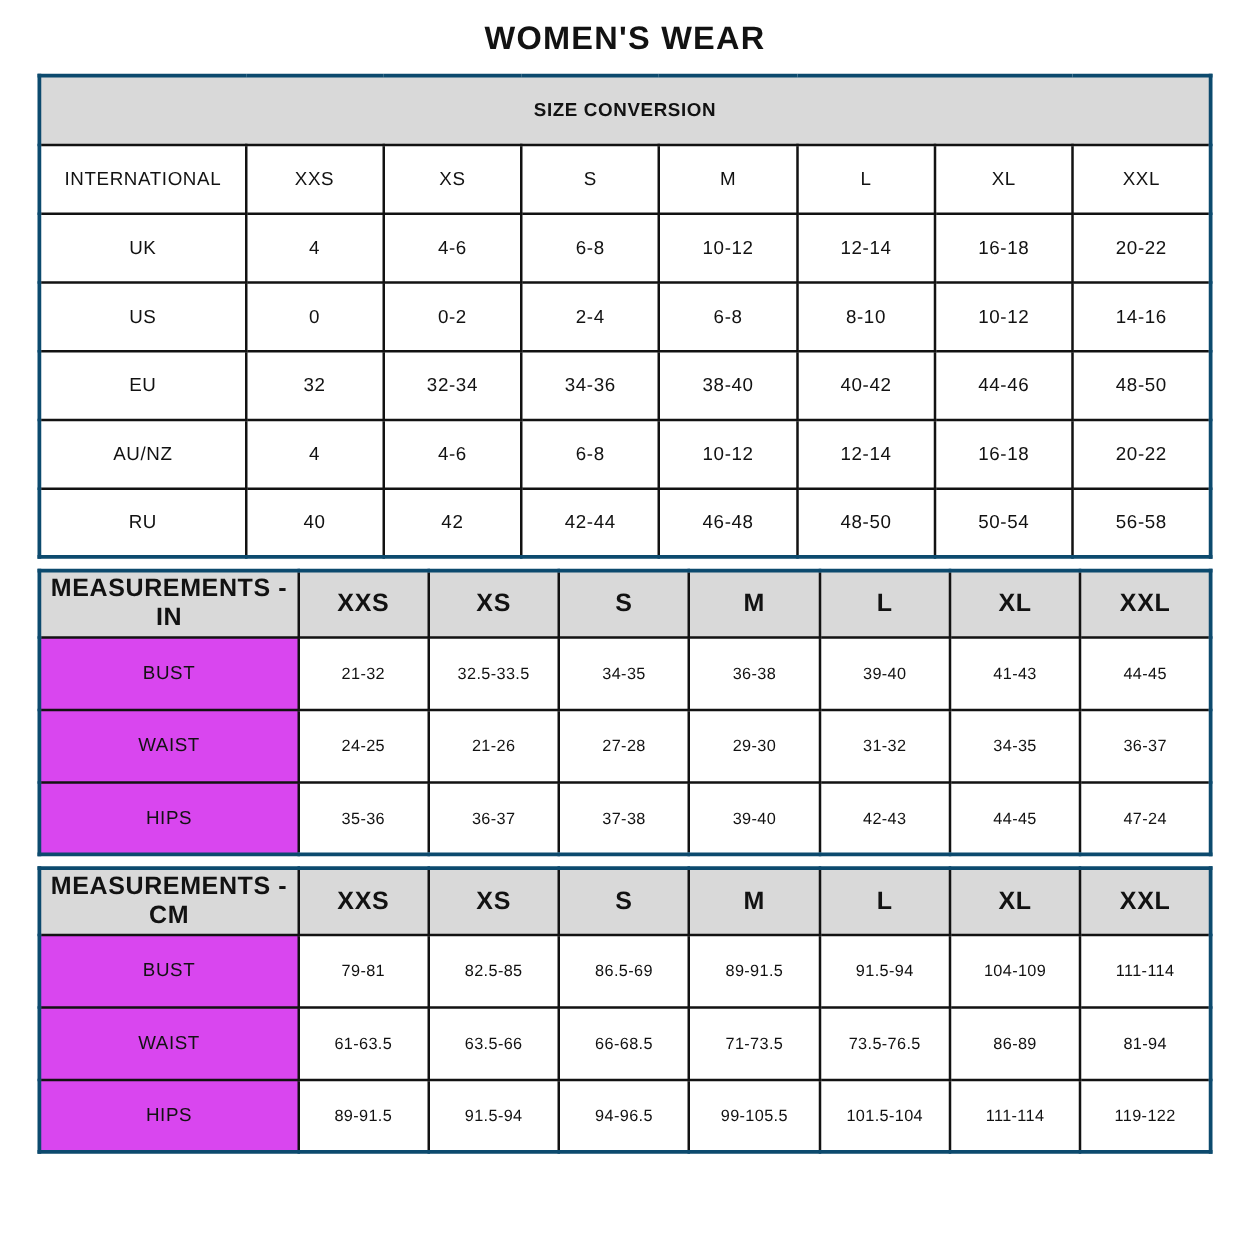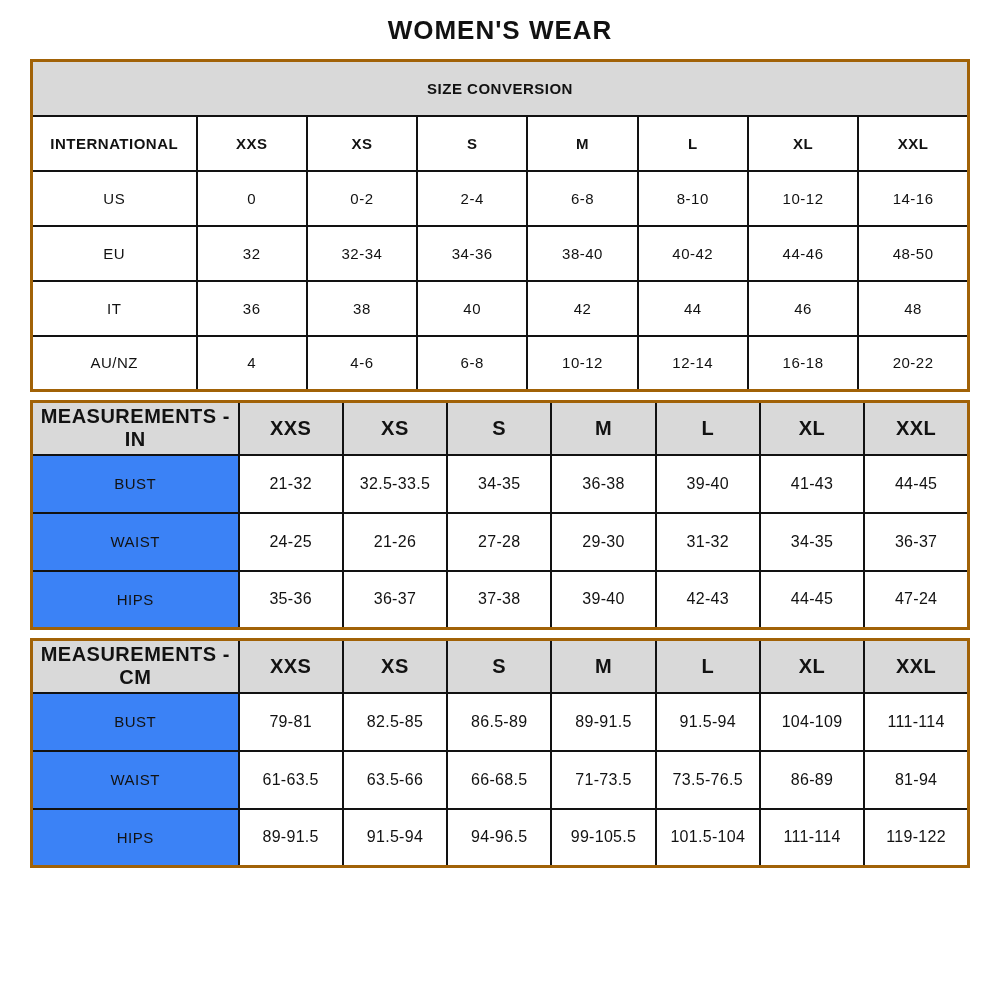--- a/index.html
+++ b/index.html
@@ -15,50 +15,50 @@
     margin: 3px 0 13px 0;
     text-align: center;
     font-size: 26px;
     font-weight: bold;
     letter-spacing: 1px;
   }
   table {
     width: 100%;
     border-collapse: collapse;
     table-layout: fixed;
-    border: 3px solid #a16207;
+    border: 3px solid #0c4a6e;
     margin-bottom: 8px;
   }
   th, td {
     border: 2px solid #121212;
     text-align: center;
     vertical-align: middle;
     padding: 0 2px;
     font-weight: normal;
   }
   .table-title {
     height: 53px;
     background: #d9d9d9;
     font-size: 15px;
     font-weight: bold;
     letter-spacing: 0.8px;
   }
   
   .t1 th, .t1 td { height: 55px; font-size: 15px; letter-spacing: 0.5px; }
-  .t1 .header-row th { font-weight: bold; background: #ffffff; }
+  .t1 .header-row th { font-weight: normal; background: #ffffff; }
   
   .t2 .header-row th, .t3 .header-row th {
     height: 53px;
     background: #d9d9d9;
     font-size: 20px;
     font-weight: bold;
     letter-spacing: 0.5px;
   }
-  .t2 td, .t3 td { height: 58px; font-size: 16px; letter-spacing: 0.3px; }
-  .t2 .row-label, .t3 .row-label { height: 58px; font-size: 15px; letter-spacing: 0.5px; background: #3b82f6; }
+  .t2 td, .t3 td { height: 58px; font-size: 13px; letter-spacing: 0.3px; }
+  .t2 .row-label, .t3 .row-label { height: 58px; font-size: 15px; letter-spacing: 0.5px; background: #d946ef; }
 </style>
 </head>
 <body>
 
 <div class="page">
 
   <h1 class="page-title">WOMEN'S WEAR</h1>
 
   <table class="t1">
     <colgroup>
@@ -88,20 +88,30 @@
 
           <th>L</th>
 
           <th>XL</th>
 
           <th>XXL</th>
         </tr>
     </thead>
     <tbody>
 
+        <tr>
+          <th class="row-label">UK</th>
+          <td>4</td>
+          <td>4-6</td>
+          <td>6-8</td>
+          <td>10-12</td>
+          <td>12-14</td>
+          <td>16-18</td>
+          <td>20-22</td>
+        </tr>
 
         <tr>
           <th class="row-label">US</th>
           <td>0</td>
           <td>0-2</td>
           <td>2-4</td>
           <td>6-8</td>
           <td>8-10</td>
           <td>10-12</td>
           <td>14-16</td>
@@ -111,42 +121,42 @@
           <th class="row-label">EU</th>
           <td>32</td>
           <td>32-34</td>
           <td>34-36</td>
           <td>38-40</td>
           <td>40-42</td>
           <td>44-46</td>
           <td>48-50</td>
         </tr>
 
-        <tr>
-          <th class="row-label">IT</th>
-          <td>36</td>
-          <td>38</td>
-          <td>40</td>
-          <td>42</td>
-          <td>44</td>
-          <td>46</td>
-          <td>48</td>
-        </tr>
 
         <tr>
           <th class="row-label">AU/NZ</th>
           <td>4</td>
           <td>4-6</td>
           <td>6-8</td>
           <td>10-12</td>
           <td>12-14</td>
           <td>16-18</td>
           <td>20-22</td>
         </tr>
 
+        <tr>
+          <th class="row-label">RU</th>
+          <td>40</td>
+          <td>42</td>
+          <td>42-44</td>
+          <td>46-48</td>
+          <td>48-50</td>
+          <td>50-54</td>
+          <td>56-58</td>
+        </tr>
       </tbody>
   </table>
 
   <table class="t2">
     <colgroup>
       <col style="width:207px">
       <col>
         <col>
         <col>
         <col>
@@ -239,21 +249,21 @@
 
           <th>XXL</th>
         </tr>
     </thead>
     <tbody>
 
         <tr>
           <th class="row-label">BUST</th>
           <td>79-81</td>
           <td>82.5-85</td>
-          <td>86.5-89</td>
+          <td>86.5-69</td>
           <td>89-91.5</td>
           <td>91.5-94</td>
           <td>104-109</td>
           <td>111-114</td>
         </tr>
 
         <tr>
           <th class="row-label">WAIST</th>
           <td>61-63.5</td>
           <td>63.5-66</td>

